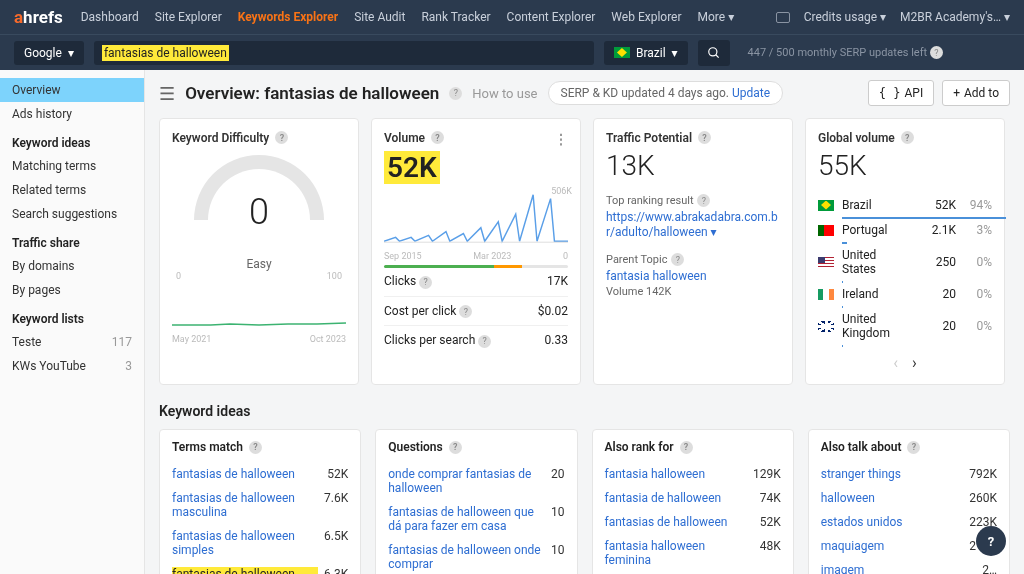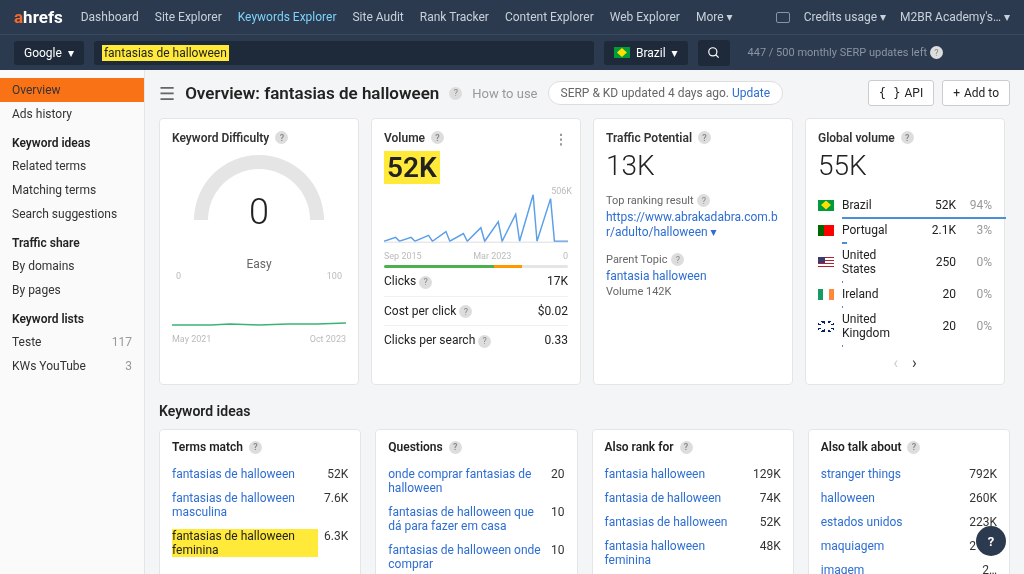--- a/index.html
+++ b/index.html
@@ -4,21 +4,21 @@
 <style>
 * { margin:0; padding:0; box-sizing:border-box; font-family:-apple-system,BlinkMacSystemFont,"Segoe UI",Roboto,Arial,sans-serif; }
 body { background:#f4f5f6; font-size:13px; color:#222; width:1024px; height:574px; overflow:hidden; }
 a { color:#2e6ed2; text-decoration:none; cursor:pointer; }
 .top-nav { background:#2b3a4e; height:34px; display:flex; align-items:center; padding:0 14px; color:#c9d0db; font-size:12px; }
 .brand { display:flex; align-items:center; margin-right:18px; }
 .brand .a { color:#f76a2b; font-weight:700; font-size:17px; }
 .brand .hrefs { color:#fff; font-weight:700; font-size:17px; }
 .nav-links { display:flex; gap:16px; flex:1; }
 .nav-links span { cursor:pointer; }
-.nav-links .active { color:#7dd3fc; font-weight:400; }
+.nav-links .active { color:#f97316; font-weight:700; }
 .nav-right { display:flex; align-items:center; gap:14px; font-size:12px; }
 .nav-right .mon { width:14px; height:11px; border:1px solid #8a94a3; border-radius:2px; }
 .sub-nav { background:#2b3a4e; height:36px; border-top:1px solid #394a5e; display:flex; align-items:center; padding:0 14px; gap:10px; }
 .google-sel { background:#1e2a3a; color:#fff; padding:5px 10px; border-radius:3px; font-size:12px; display:flex; align-items:center; gap:6px; }
 .kw-input { background:#1e2a3a; color:#fff; font-size:12px; padding:5px 8px; border:none; border-radius:3px; width:500px; }
 .hl { background:#ffea3a; color:#222; padding:1px 2px; }
 .country { background:#1e2a3a; color:#fff; padding:5px 10px; border-radius:3px; font-size:12px; display:flex; align-items:center; gap:6px; }
 .search-btn { background:#1e2a3a; color:#fff; width:32px; height:26px; border-radius:3px; display:flex; align-items:center; justify-content:center; }
 .srp-txt { color:#8a94a3; font-size:11px; margin-left:8px; }
 .flag { width:16px; height:11px; display:inline-block; position:relative; }
@@ -27,21 +27,21 @@
 .flag-pt { background:linear-gradient(90deg,#006600 40%,#ff0000 40%); }
 .flag-us { background:linear-gradient(#b22234 50%,#fff 50%); background-size:100% 3px; position:relative; }
 .flag-us::after{content:"";position:absolute;left:0;top:0;width:7px;height:6px;background:#3c3b6e;}
 .flag-ie { background:linear-gradient(90deg,#169b62 33%,#fff 33% 66%,#ff883e 66%); }
 .flag-uk { background:#012169; position:relative; overflow:hidden; }
 .flag-uk::before{content:"";position:absolute;inset:0;background:linear-gradient(to bottom right,transparent 43%,#fff 43% 57%,transparent 57%),linear-gradient(to bottom left,transparent 43%,#fff 43% 57%,transparent 57%);}
 .flag-uk::after{content:"";position:absolute;inset:0;background:linear-gradient(#fff,#fff) center/100% 3px no-repeat,linear-gradient(#fff,#fff) center/3px 100% no-repeat,linear-gradient(#c8102e,#c8102e) center/100% 1.5px no-repeat,linear-gradient(#c8102e,#c8102e) center/1.5px 100% no-repeat;}
 .main { display:flex; height:calc(574px - 70px); }
 .sidebar { width:145px; background:#fafafa; border-right:1px solid #e5e5e5; padding:8px 0; font-size:12px; }
 .sb-item { padding:5px 12px; cursor:pointer; color:#333; display:flex; justify-content:space-between; }
-.sb-item.sel { background:#f97316; }
+.sb-item.sel { background:#7dd3fc; }
 .sb-head { padding:10px 12px 4px; font-weight:600; color:#222; font-size:12px; }
 .sb-count { color:#999; }
 .content { flex:1; padding:10px 14px; overflow-y:auto; }
 .over-head { display:flex; align-items:center; gap:10px; margin-bottom:12px; }
 .ham { font-size:18px; color:#666; }
 .over-h2 { font-size:17px; font-weight:600; }
 .howto { color:#999; font-size:13px; }
 .serp-pill { background:#fff; border:1px solid #ddd; border-radius:14px; padding:4px 12px; font-size:12px; color:#666; }
 .serp-pill .upd { color:#2e6ed2; }
 .head-right { margin-left:auto; display:flex; gap:8px; }
@@ -137,22 +137,22 @@
     </div>
   <div class="srp-txt"><span>447 / 500  monthly SERP updates left</span> <span class="qmark">?</span></div>
 </div>
 
 <div class="main">
   <div class="sidebar">
     <div class="sb-item sel">Overview</div>
     <div class="sb-item">Ads history</div>
     <div class="sb-head">Keyword ideas</div>
     <div id="sb1">
+        <div class="sb-item">Matching terms</div>
         <div class="sb-item">Related terms</div>
-        <div class="sb-item">Matching terms</div>
         <div class="sb-item">Search suggestions</div>
       </div>
     <div class="sb-head">Traffic share</div>
     <div id="sb2">
         <div class="sb-item">By domains</div>
         <div class="sb-item">By pages</div>
       </div>
     <div class="sb-head">Keyword lists</div>
     <div id="sb3">
         <div class="sb-item">
@@ -332,20 +332,24 @@
         <div class="ki-col">
           <div class="ki-head">Terms match <span class="qmark">?</span></div>
           <div class="ki-row">
             <span class="term">fantasias de halloween</span>
             <span class="val">52K</span>
           </div>
           <div class="ki-row">
             <span class="term">fantasias de halloween masculina</span>
             <span class="val">7.6K</span>
           </div>
+          <div class="ki-row">
+            <span class="term">fantasias de halloween simples</span>
+            <span class="val">6.5K</span>
+          </div>
           <div class="ki-row hl-row">
             <span class="term">fantasias de halloween feminina</span>
             <span class="val">6.3K</span>
           </div>
         </div>
         <div class="ki-col">
           <div class="ki-head">Questions <span class="qmark">?</span></div>
           <div class="ki-row">
             <span class="term">onde comprar fantasias de halloween</span>
             <span class="val">20</span>

